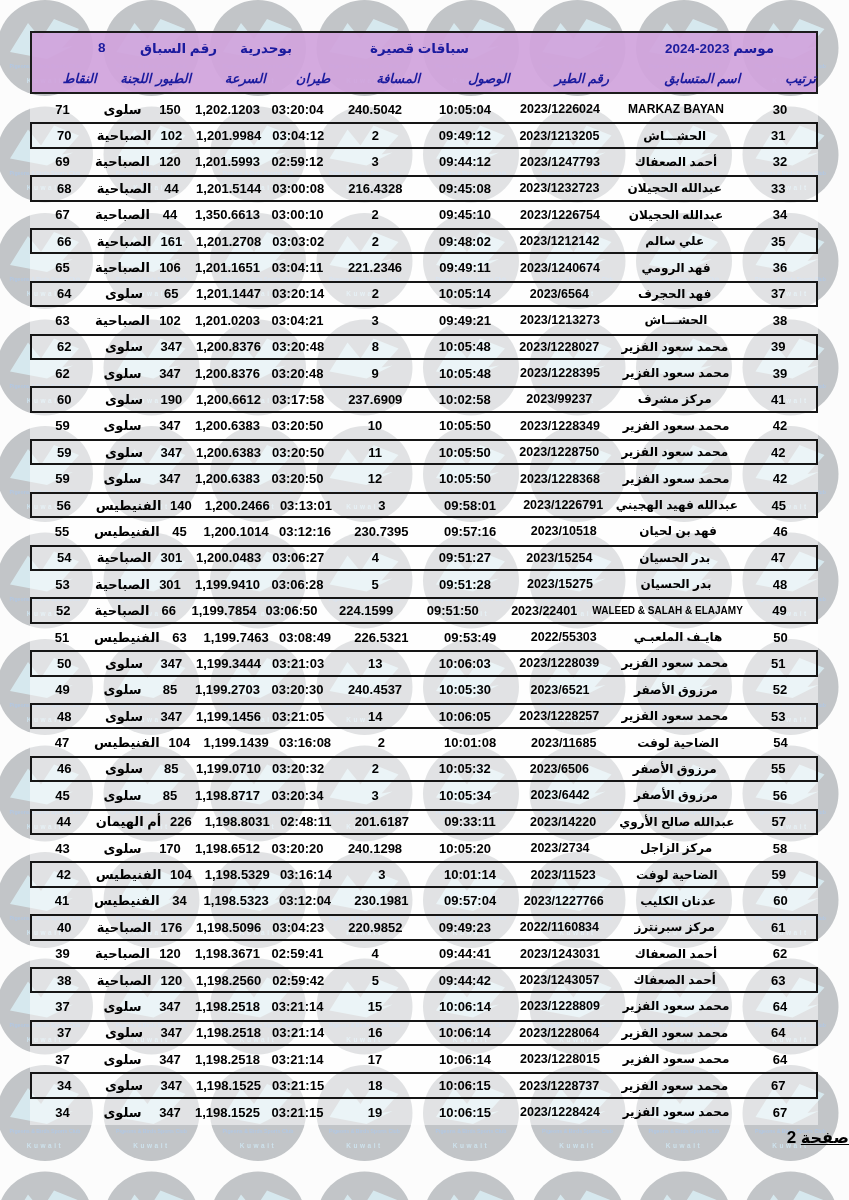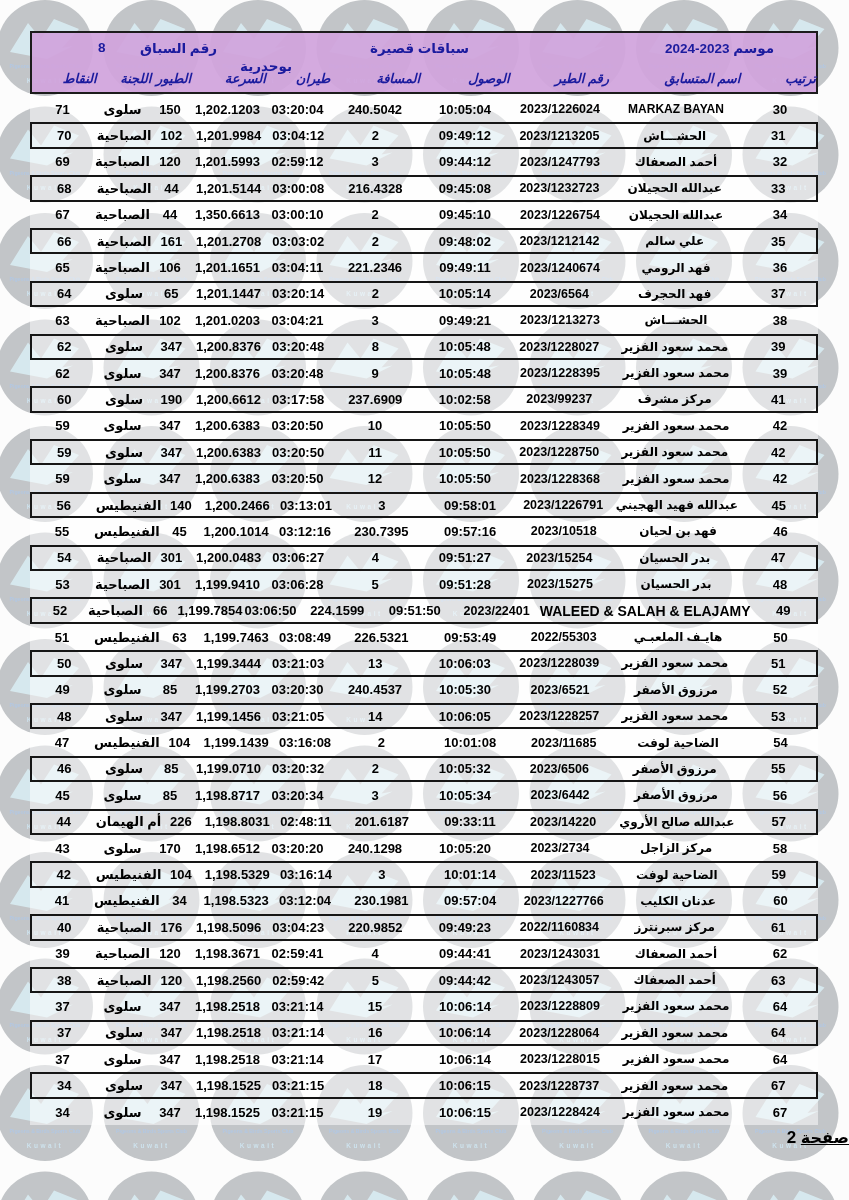--- a/index.html
+++ b/index.html
@@ -15,21 +15,21 @@
   .hdr{
     background:rgba(209,164,221,0.93);
     border:2px solid #1c1c1c;
     color:#1b1b9e;
     box-sizing:border-box;
   }
   .hdr-row1{position:relative;height:31px;font-weight:bold;}
   .hdr-row1 span{position:absolute;top:7px;font-size:13.5px;white-space:nowrap;}
   .season{right:42px;}
   .race-type{left:338px;}
-  .location{left:208px;margin-top:18px;}
+  .location{left:208px;}
   .race-no-label{left:108px;}
   .race-no{left:66px;font-size:14.5px;}
   .hdr-row2{display:flex;direction:rtl;height:28px;align-items:center;font-weight:bold;font-size:13px;}
   .hdr-row2 .hc{text-align:right;white-space:nowrap;overflow:visible;font-style:italic;}
   
   .w-rank{flex:0 1 76px;}
   .w-name{flex:0 1 132px;}
   .w-ring{flex:0 1 100px;}
   .w-arr{flex:0 1 90px;}
   .w-dist{flex:0 1 90px;}
@@ -45,21 +45,21 @@
     height:26.4px;box-sizing:border-box;
     background:rgba(255,255,255,0.5);
   }
   .row.boxed{border:2px solid #161616;}
   .row .c{
     text-align:center;font-weight:bold;font-size:13px;color:#000;
     white-space:nowrap;overflow:visible;
   }
   .num{direction:ltr;unicode-bidi:isolate;}
   .c.w-name{font-size:12px;}
-  .c.w-name.name-sm{font-size:14px;}
+  .c.w-name.name-sm{font-size:10px;}
   .c.w-comm{font-size:13px;}
   .c.w-ring{font-size:12.5px;}
   
   .footer{
     position:absolute;left:0;top:1128px;width:849px;
     text-align:right;direction:rtl;
     font-weight:bold;font-size:16px;color:#000;
   }
   .footer .pg-word{text-decoration:underline;}
   .footer .pg-num{font-size:17px;}

